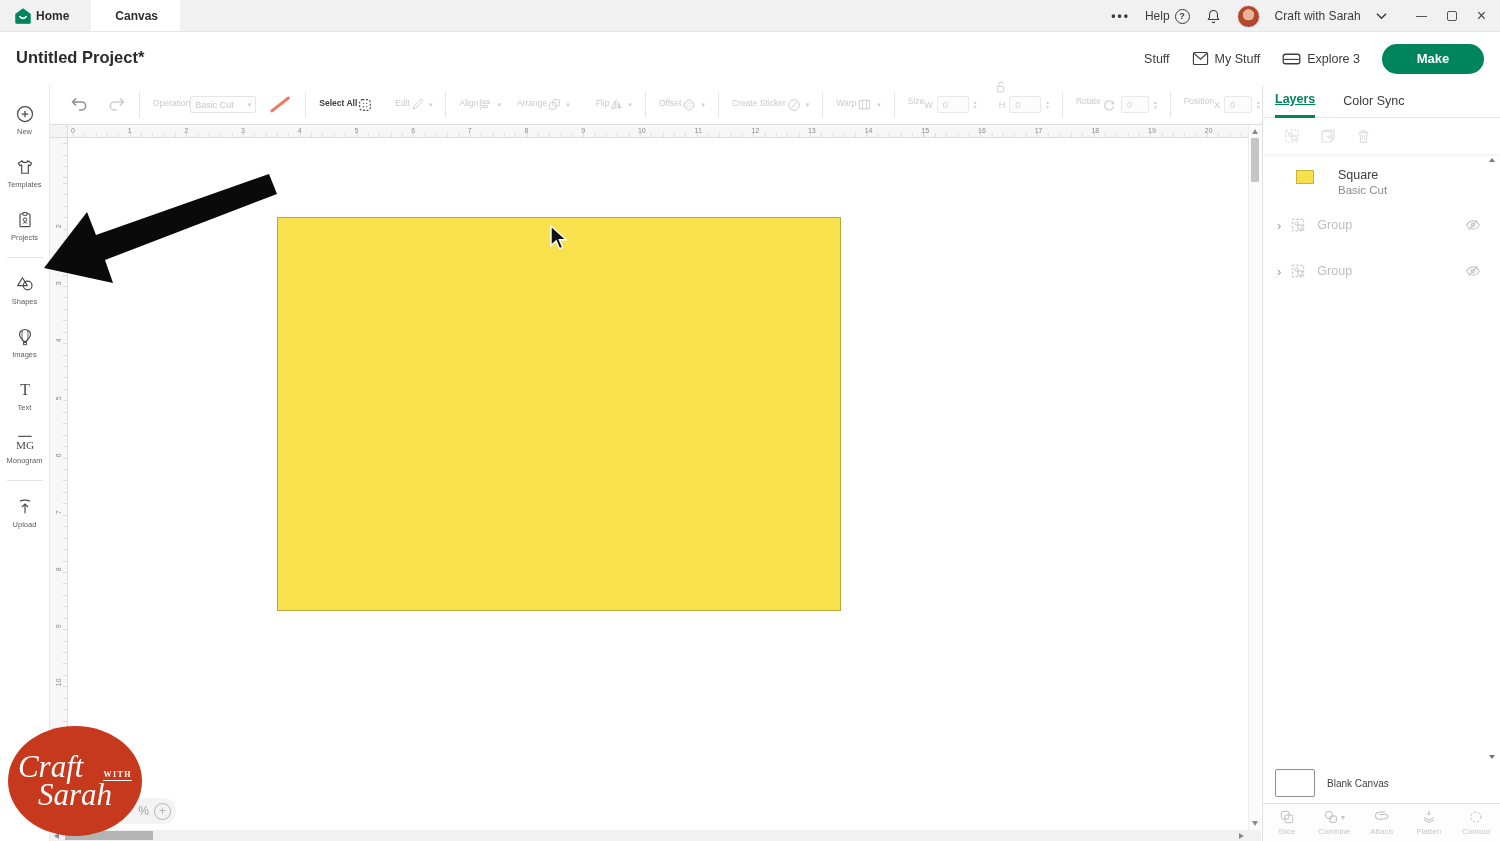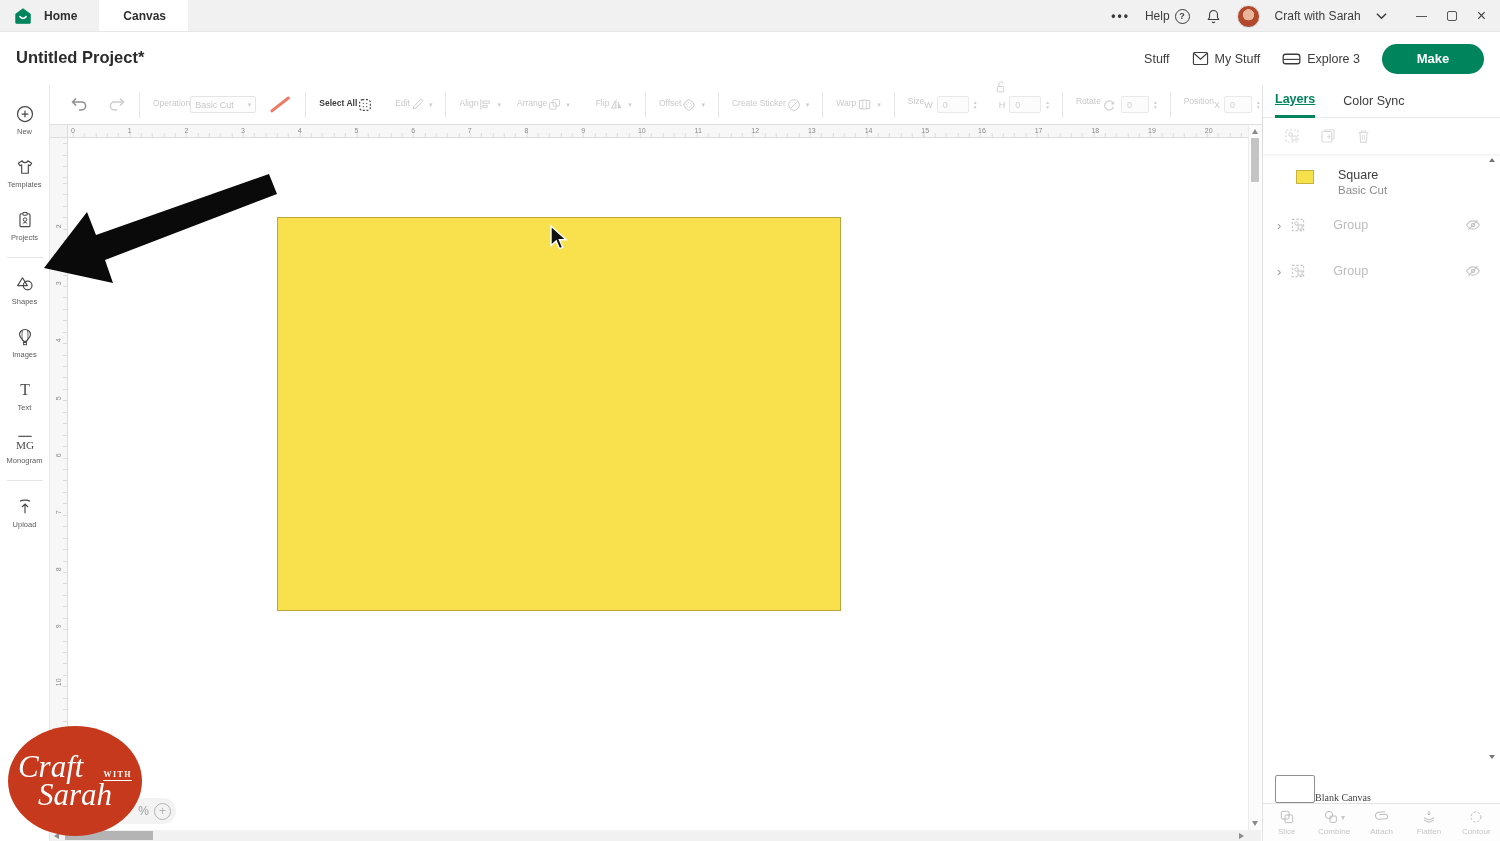--- a/index.html
+++ b/index.html
@@ -1,21 +1,21 @@
 <!DOCTYPE html>
 <html><head>
 <meta charset="utf-8">
 <style>
   * { margin:0; padding:0; box-sizing:border-box; }
   html,body { width:1500px; height:841px; overflow:hidden; }
   body { font-family:"Liberation Sans", sans-serif; background:#fff; position:relative; color:#3c3c3c; }
 
   
   .topbar { position:absolute; left:0; top:0; width:1500px; height:32px; background:#f1f1f1; border-bottom:1px solid #e6e6e6; display:flex; align-items:stretch; }
-  .tab { display:flex; align-items:center; gap:12px; padding:0 22px; font-size:12px; font-weight:700; color:#2f2f2f; }
+  .tab { display:flex; align-items:center; gap:4px; padding:0 22px; font-size:12px; font-weight:700; color:#2f2f2f; }
   .tab.home { padding-left:14px; }
   .tab.active { background:#fff;padding-left:24px; }
   .topbar-right { position:absolute; right:8px; top:0; height:32px; display:flex; align-items:center; gap:15px; }
   .overflow { font-size:12px; letter-spacing:2px; color:#3c3c3c; font-weight:700; }
   .helpwrap { display:flex; align-items:center; gap:5px; font-size:12px; color:#3c3c3c; }
   .qcircle { width:15px; height:15px; border:1.4px solid #3c3c3c; border-radius:50%; font-size:9px; font-weight:700; display:flex; align-items:center; justify-content:center; }
   .avatar { width:23px; height:23px; border-radius:50%; background:radial-gradient(circle at 50% 42%, #e8b49a 0 34%, #b2492c 36% 72%, #7e5a78 74% 100%); border:1px solid #ddd; }
   .accname { font-size:12px; color:#3c3c3c; }
   .winbtns { display:flex; align-items:center; gap:20px; margin-left:14px; padding-right:6px; }
   .minbtn { width:11px; border-top:1.6px solid #555; display:inline-block; }
@@ -82,26 +82,26 @@
   .rtab { font-size:12.5px; padding-bottom:9px; }
   .rtab.active { color:#00845c; font-weight:700; border-bottom:3px solid #00845c; margin-bottom:-1px;text-decoration:underline; }
   .rtoolrow { height:36px; display:flex; align-items:center; gap:18px; padding-left:20px; flex:none; box-shadow:0 2px 3px rgba(0,0,0,0.05); }
   .rlist { flex:1; position:relative; overflow:hidden; }
   .layer-row1 { display:flex; align-items:flex-start; gap:24px; padding:14px 0 6px 33px; }
   .swatch { width:18px; height:14px; background:#f7e14b; border:1px solid #c8b23e; margin-top:2px; }
   .lname { font-size:12.5px; color:#3c3c3c; }
   .lsub { font-size:11.5px; color:#8c8c8c; margin-top:2px; }
   .group-row { height:46px; display:flex; align-items:center; padding-left:14px; }
   .gchev { font-size:13px; color:#9a9a9a; margin-right:8px; }
-  .glabel { font-size:12.5px; color:#bdbdbd; margin-left:26px; }
+  .glabel { font-size:12.5px; color:#bdbdbd; margin-left:10px; }
   .geye { margin-left:auto; margin-right:18px; }
   .ptri { width:0; height:0; position:absolute; right:5px; }
   .ptri.up { top:4px; border-left:3px solid transparent; border-right:3px solid transparent; border-bottom:4px solid #777; }
   .ptri.down { bottom:4px; border-left:3px solid transparent; border-right:3px solid transparent; border-top:4px solid #777; }
-  .blankrow { height:40px; display:flex; align-items:flex-end; padding-left:12px; flex:none;font-family:Liberation Serif, serif; }
+  .blankrow { height:40px; display:flex; align-items:center; gap:12px; padding-left:12px; flex:none; }
   .blankswatch { width:40px; height:28px; background:#fff; border:1px solid #8f8f8f; border-radius:2px; }
   .blanklabel { font-size:10px; color:#3f3f3f; }
   .ractions { height:38px; border-top:1px solid #e4e4e4; display:flex; flex:none; background:#fdfdfd; }
   .raction { flex:1; display:flex; flex-direction:column; align-items:center; justify-content:center; gap:2px; }
   .raction span { font-size:8px; color:#c6c6c6; }
   .combwrap { display:flex; align-items:center; gap:2px; }
 
   
   .zoompill { position:absolute; left:110px; top:798px; width:66px; height:26px; background:#f3f3f3; border-radius:13px; display:flex; align-items:center; justify-content:flex-end; gap:5px; padding-right:5px; z-index:30; }
   .zpct { font-size:12px; color:#a0a0a0; }

